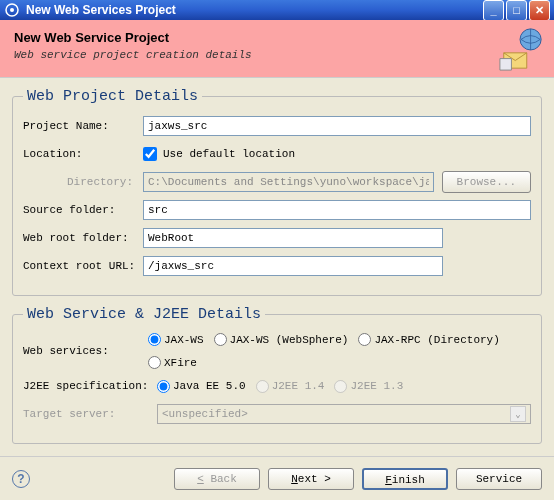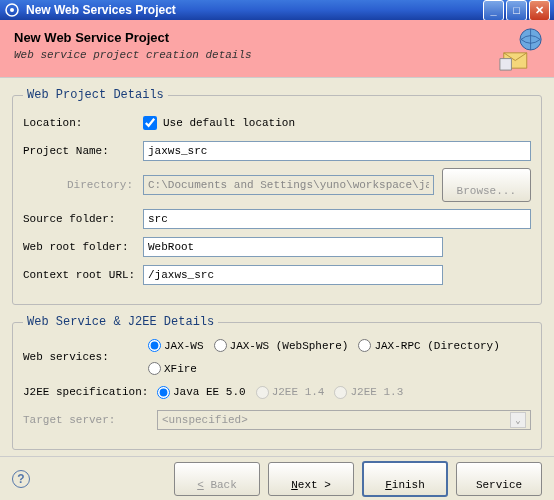--- a/index.html
+++ b/index.html
@@ -10,30 +10,30 @@
 .titlebar .btns { display: flex; gap: 2px; }
 .winbtn { width: 21px; height: 21px; border: 1px solid #fff; border-radius: 3px; font-size: 11px; font-weight: bold; color: #fff; display: flex; align-items: center; justify-content: center; cursor: pointer; }
 .winbtn.min, .winbtn.max { background: linear-gradient(to bottom, #7ba7e8, #3163c6); }
 .winbtn.close { background: linear-gradient(to bottom, #e88b6a, #c83a1f); }
 .header { background: #fca5a5; padding: 10px 14px; height: 58px; position: relative; border-bottom: 1px solid #ccc; }
 .header h1 { font-size: 13px; font-weight: bold; }
 .header p { font-size: 11px; color: #333; margin-top: 4px; font-family: "Courier New", monospace; font-style: italic; }
 .header-icon { position: absolute; right: 10px; top: 6px; width: 46px; height: 46px; }
 .content { padding: 10px 12px; }
 fieldset { border: 1px solid #bbb; border-radius: 3px; padding: 10px 10px 12px 10px; margin-bottom: 10px; }
-legend { font-size: 12px; color: #1a3e7a; padding: 0 4px; font-family: "Courier New", monospace; }
+legend { font-size: 15px; color: #1a3e7a; padding: 0 4px; font-family: "Courier New", monospace; }
 .row { display: flex; align-items: center; margin-bottom: 6px; min-height: 22px; }
 .row label { width: 120px; font-family: "Courier New", monospace; font-size: 11px; }
 .row label.disabled { color: #999; }
 .row input[type=text] { flex: 1; height: 20px; border: 1px solid #7f9db9; padding: 1px 4px; font-family: "Courier New", monospace; font-size: 11px; background: #fff; }
 .row input[type=text][disabled] { background: #ece9d8; color: #888; }
 .row input[type=text].half { flex: 0 0 300px; }
 .chk { width: 14px; height: 14px; margin-right: 6px; }
 .chklabel { font-family: "Courier New", monospace; font-size: 11px; }
-.btn { height: 22px; border: 1px solid #888; border-radius: 3px; background: linear-gradient(to bottom, #fff, #e8e5d6); font-family: "Courier New", monospace; font-size: 11px; padding: 16px 14px; cursor: pointer; }
+.btn { height: 22px; border: 1px solid #888; border-radius: 3px; background: linear-gradient(to bottom, #fff, #e8e5d6); font-family: "Courier New", monospace; font-size: 11px; padding: 4px 14px; cursor: pointer; }
 .btn[disabled] { color: #999; cursor: default; }
 .radios { display: flex; gap: 10px; align-items: center; flex-wrap: wrap; }
 .radios label { font-family: "Courier New", monospace; font-size: 11px; display: flex; align-items: center; gap: 3px; width: auto; }
 .radios label.disabled { color: #999; }
 .select { flex: 1; height: 20px; border: 1px solid #aaa; background: #ece9d8; color: #999; font-family: "Courier New", monospace; font-size: 11px; padding: 1px 4px; display: flex; align-items: center; justify-content: space-between; }
 .select .arrow { width: 16px; height: 16px; border: 1px solid #ccc; background: #eee; display: flex; align-items: center; justify-content: center; font-size: 9px; color: #888; }
 .footer { position: absolute; bottom: 0; left: 0; right: 0; height: 44px; border-top: 1px solid #ccc; display: flex; align-items: center; padding: 0 12px; background: #ece9d8; }
 .footer .help { width: 18px; height: 18px; border: 1.5px solid #5577aa; border-radius: 50%; color: #5577aa; font-weight: bold; display: flex; align-items: center; justify-content: center; font-size: 12px; cursor: pointer; }
 .footer .spacer { flex: 1; }
 .footer .btn { min-width: 86px; margin-left: 8px; }
@@ -67,27 +67,27 @@
     <path d="M6 28 L6 44 L30 44 L30 28 Z" fill="#f4d77a" stroke="#b8903a" stroke-width="1"></path>
     <path d="M6 28 L18 36 L30 28" fill="none" stroke="#b8903a" stroke-width="1"></path>
     <path d="M2 34 L14 34 L14 46 L2 46 Z" fill="#e8e8f0" stroke="#888" stroke-width="1"></path>
   </svg>
 </div>
 
 <div class="content">
   <fieldset>
     <legend>Web Project Details</legend>
     <div class="row">
+      <label>Project Name:</label>
+      <input type="text" value="jaxws_src" style="">
+    </div>
+    <div class="row">
       <label>Location:</label>
       <input type="checkbox" class="chk" checked="" style="">
       <span class="chklabel">Use default location</span>
-    </div>
-    <div class="row">
-      <label>Project Name:</label>
-      <input type="text" value="jaxws_src" style="">
     </div>
     <div class="row">
       <label class="disabled" style="text-align:right;padding-right:10px">Directory:</label>
       <input type="text" disabled="" value="C:\Documents and Settings\yuno\workspace\jaxws_src" style="">
       <button class="btn ml" disabled="">Browse...</button>
     </div>
     <div class="row">
       <label>Source folder:</label>
       <input type="text" value="src" style="">
     </div>

